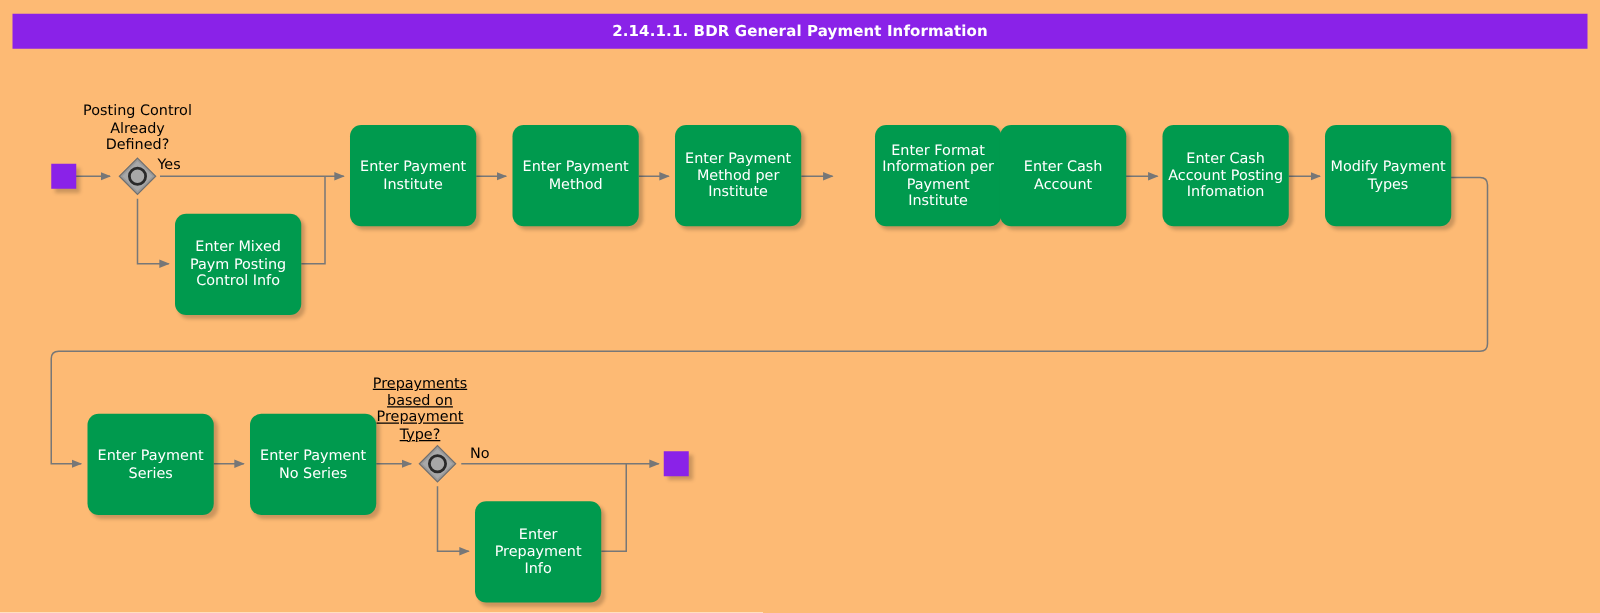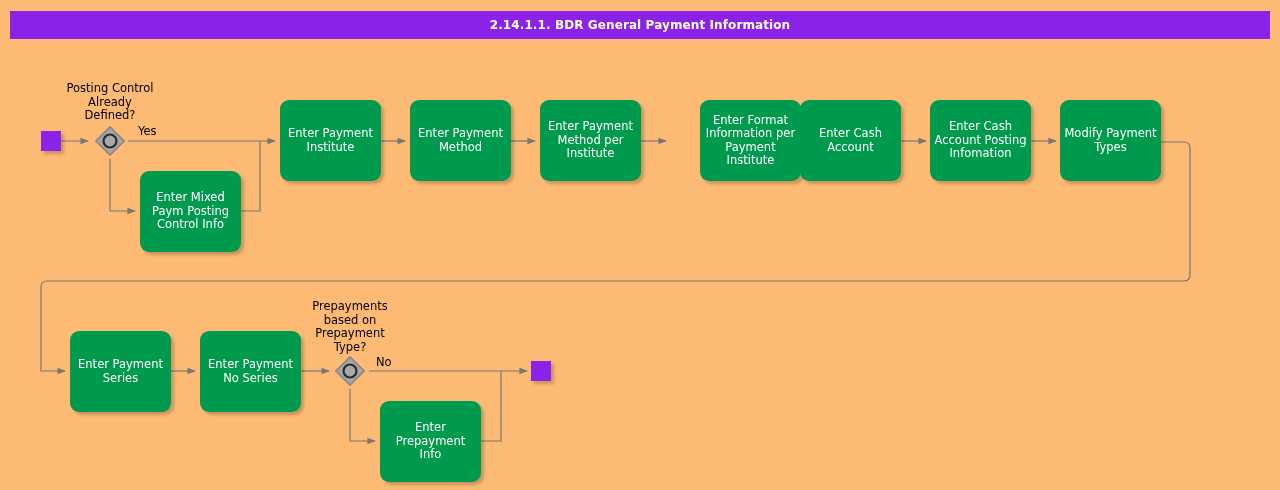--- a/index.html
+++ b/index.html
@@ -161,21 +161,21 @@
 Defined?</div>
 
   <div class="gateway" style="left:93px; top:124px;">
     <svg width="34" height="34" viewBox="0 0 34 34">
       <polygon points="17,2.5 31.5,17 17,31.5 2.5,17" fill="#9a9a9a" stroke="#707070" stroke-width="1"></polygon>
       <polygon points="17,5 29,17 17,29 5,17" fill="#a8a8a8"></polygon>
       <circle cx="17" cy="17" r="6.5" fill="#a8a8a8" stroke="#2a2a2a" stroke-width="2.2"></circle>
     </svg>
   </div>
 
-  <div class="flow-label" style="left:138px; top:125px;">Yes</div>
+  <div class="flow-label" style="left:126px; top:125px;">Yes</div>
 
   <div class="task" style="left:140px; top:171px; width:101px; height:81px;">
     <span class="task-label">Enter Mixed
 Paym Posting
 Control Info</span>
   </div>
 
   <div class="task" style="left:280px; top:100px; width:101px; height:81px;">
     <span class="task-label">Enter Payment
 Institute</span>
@@ -218,21 +218,21 @@
   <div class="task" style="left:70px; top:331px; width:101px; height:81px;">
     <span class="task-label">Enter Payment
 Series</span>
   </div>
 
   <div class="task" style="left:200px; top:331px; width:101px; height:81px;">
     <span class="task-label">Enter Payment
 No Series</span>
   </div>
 
-  <div class="gw-label" style="left:270px; top:300px; width:160px;">Prepayments
+  <div class="gw-label" style="left:256px; top:300px; width:160px;text-decoration:underline;">Prepayments
 based on
 Prepayment
 Type?</div>
 
   <div class="gateway" style="left:333px; top:354px;">
     <svg width="34" height="34" viewBox="0 0 34 34">
       <polygon points="17,2.5 31.5,17 17,31.5 2.5,17" fill="#9a9a9a" stroke="#707070" stroke-width="1"></polygon>
       <polygon points="17,5 29,17 17,29 5,17" fill="#a8a8a8"></polygon>
       <circle cx="17" cy="17" r="6.5" fill="#a8a8a8" stroke="#2a2a2a" stroke-width="2.2"></circle>
     </svg>

